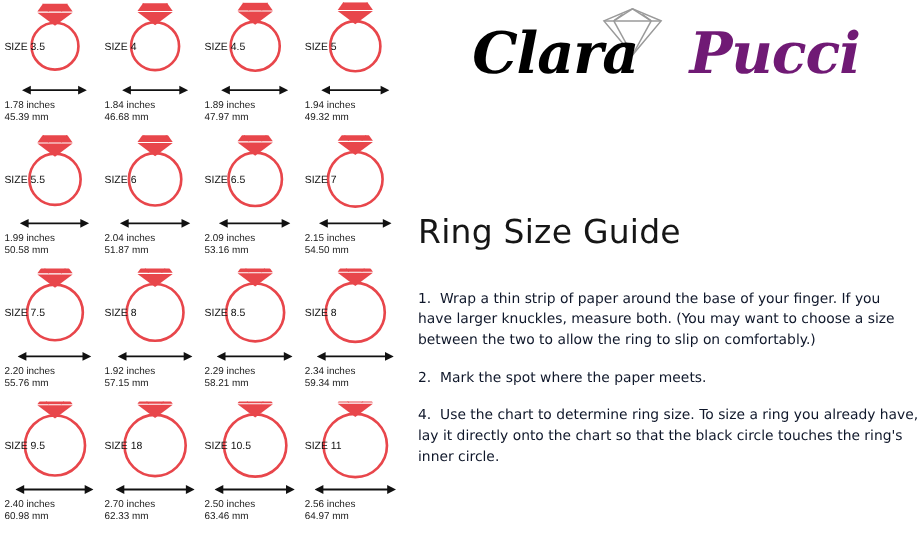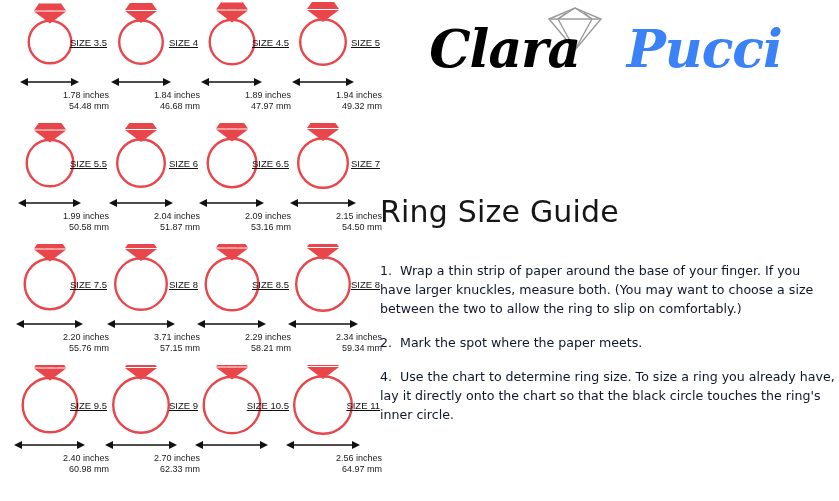--- a/index.html
+++ b/index.html
@@ -54,40 +54,39 @@
     height: 72px;
   }
   .ring-svg {
     position: absolute;
     left: 50%;
     transform: translateX(-50%);
     top: 0;
   }
   .size-label {
     position: absolute;
-    left: 12px;
+    left: 0;
     width: 91px;
-    text-align: right;
+    text-align: left;
     font-size: 9.5px;
     color: #111111;
     font-family: "Liberation Sans", sans-serif;
-    text-decoration: underline;
   }
   .arrow-row {
     position: absolute;
     left: 0;
     width: 91px;
     height: 12px;
   }
   .arrow-svg { display: block; margin: 0 auto; }
   .meas {
     position: absolute;
-    left: 14px;
+    left: 0;
     width: 91px;
-    text-align: right;
+    text-align: left;
     font-size: 9px;
     line-height: 11px;
     color: #1a1a1a;
   }
 
   
   .logo {
     position: absolute;
     left: 0;
     top: 0;
@@ -105,21 +104,21 @@
     left: 0;
     width: 467px;
     text-align: center;
     font-family: "DejaVu Serif", serif;
     font-style: italic;
     font-size: 52px;
     letter-spacing: -1px;
     white-space: nowrap;
   }
   .logo-clara { color: #000000; font-weight: bold; }
-  .logo-pucci { color: #3b82f6; font-weight: bold; }
+  .logo-pucci { color: #701a75; font-weight: bold; }
 
   
   .guide-title {
     position: absolute;
     left: 8px;
     top: 194px;
     font-size: 30px;
     color: #161616;
     font-family: "DejaVu Sans", sans-serif;
     letter-spacing: 0.2px;
@@ -161,21 +160,21 @@
             </svg>
             <div class="size-label" style="top:35px">SIZE 3.5</div>
           </div>
           <div class="arrow-row" style="top:74px">
             <svg class="arrow-svg" width="59" height="12" viewBox="0 0 59 12">
               <line x1="6" y1="6" x2="53" y2="6" stroke="#111" stroke-width="1.6"></line>
               <path d="M0 6 L8 2 L8 10 Z" fill="#111"></path>
               <path d="M59 6 L51 2 L51 10 Z" fill="#111"></path>
             </svg>
           </div>
-          <div class="meas" style="top:88px"><span>1.78 inches</span><br><span>54.48 mm</span></div>
+          <div class="meas" style="top:88px"><span>1.78 inches</span><br><span>45.39 mm</span></div>
         </div>
         <div class="size-cell">
           <div class="ring-wrap">
             <svg class="ring-svg" width="91" height="72" viewBox="0 0 91 72">
               <circle cx="45.5" cy="40" r="21.8" fill="none" stroke="#e8464b" stroke-width="2.4"></circle>
               <g fill="#e8464b">
                 <path d="M29.5 8 L61.5 8 L56.5 1 L34.5 1 Z"></path>
                 <path d="M29.5 9 L61.5 9 L45.5 21 Z"></path>
               </g>
               <g stroke="#e8464b" stroke-width="0.9" fill="none">
@@ -377,21 +376,21 @@
             </svg>
             <div class="size-label" style="top:35px">SIZE 8</div>
           </div>
           <div class="arrow-row" style="top:74px">
             <svg class="arrow-svg" width="68" height="12" viewBox="0 0 68 12">
               <line x1="6" y1="6" x2="62" y2="6" stroke="#111" stroke-width="1.6"></line>
               <path d="M0 6 L8 2 L8 10 Z" fill="#111"></path>
               <path d="M68 6 L60 2 L60 10 Z" fill="#111"></path>
             </svg>
           </div>
-          <div class="meas" style="top:88px"><span>3.71 inches</span><br><span>57.15 mm</span></div>
+          <div class="meas" style="top:88px"><span>1.92 inches</span><br><span>57.15 mm</span></div>
         </div>
         <div class="size-cell">
           <div class="ring-wrap">
             <svg class="ring-svg" width="91" height="72" viewBox="0 0 91 72">
               <circle cx="45.5" cy="40" r="26.3" fill="none" stroke="#e8464b" stroke-width="2.4"></circle>
               <g fill="#e8464b">
                 <path d="M29.5 3.5 L61.5 3.5 L56.5 -3.5 L34.5 -3.5 Z"></path>
                 <path d="M29.5 4.5 L61.5 4.5 L45.5 16.5 Z"></path>
               </g>
               <g stroke="#e8464b" stroke-width="0.9" fill="none">
@@ -464,21 +463,21 @@
               <circle cx="45.5" cy="40" r="27.8" fill="none" stroke="#e8464b" stroke-width="2.4"></circle>
               <g fill="#e8464b">
                 <path d="M29.5 2 L61.5 2 L56.5 -5 L34.5 -5 Z"></path>
                 <path d="M29.5 3 L61.5 3 L45.5 15 Z"></path>
               </g>
               <g stroke="#e8464b" stroke-width="0.9" fill="none">
                 <path d="M34.5 -5 L39.5 2"></path>
                 <path d="M56.5 -5 L51.5 2"></path>
               </g>
             </svg>
-            <div class="size-label" style="top:35px">SIZE 9</div>
+            <div class="size-label" style="top:35px">SIZE 18</div>
           </div>
           <div class="arrow-row" style="top:74px">
             <svg class="arrow-svg" width="72" height="12" viewBox="0 0 72 12">
               <line x1="6" y1="6" x2="66" y2="6" stroke="#111" stroke-width="1.6"></line>
               <path d="M0 6 L8 2 L8 10 Z" fill="#111"></path>
               <path d="M72 6 L64 2 L64 10 Z" fill="#111"></path>
             </svg>
           </div>
           <div class="meas" style="top:88px"><span>2.70 inches</span><br><span>62.33 mm</span></div>
         </div>
@@ -497,20 +496,21 @@
             </svg>
             <div class="size-label" style="top:35px">SIZE 10.5</div>
           </div>
           <div class="arrow-row" style="top:74px">
             <svg class="arrow-svg" width="73" height="12" viewBox="0 0 73 12">
               <line x1="6" y1="6" x2="67" y2="6" stroke="#111" stroke-width="1.6"></line>
               <path d="M0 6 L8 2 L8 10 Z" fill="#111"></path>
               <path d="M73 6 L65 2 L65 10 Z" fill="#111"></path>
             </svg>
           </div>
+          <div class="meas" style="top:88px"><span>2.50 inches</span><br><span>63.46 mm</span></div>
         </div>
         <div class="size-cell">
           <div class="ring-wrap">
             <svg class="ring-svg" width="91" height="72" viewBox="0 0 91 72">
               <circle cx="45.5" cy="40" r="28.8" fill="none" stroke="#e8464b" stroke-width="2.4"></circle>
               <g fill="#e8464b">
                 <path d="M29.5 1 L61.5 1 L56.5 -6 L34.5 -6 Z"></path>
                 <path d="M29.5 2 L61.5 2 L45.5 14 Z"></path>
               </g>
               <g stroke="#e8464b" stroke-width="0.9" fill="none">

